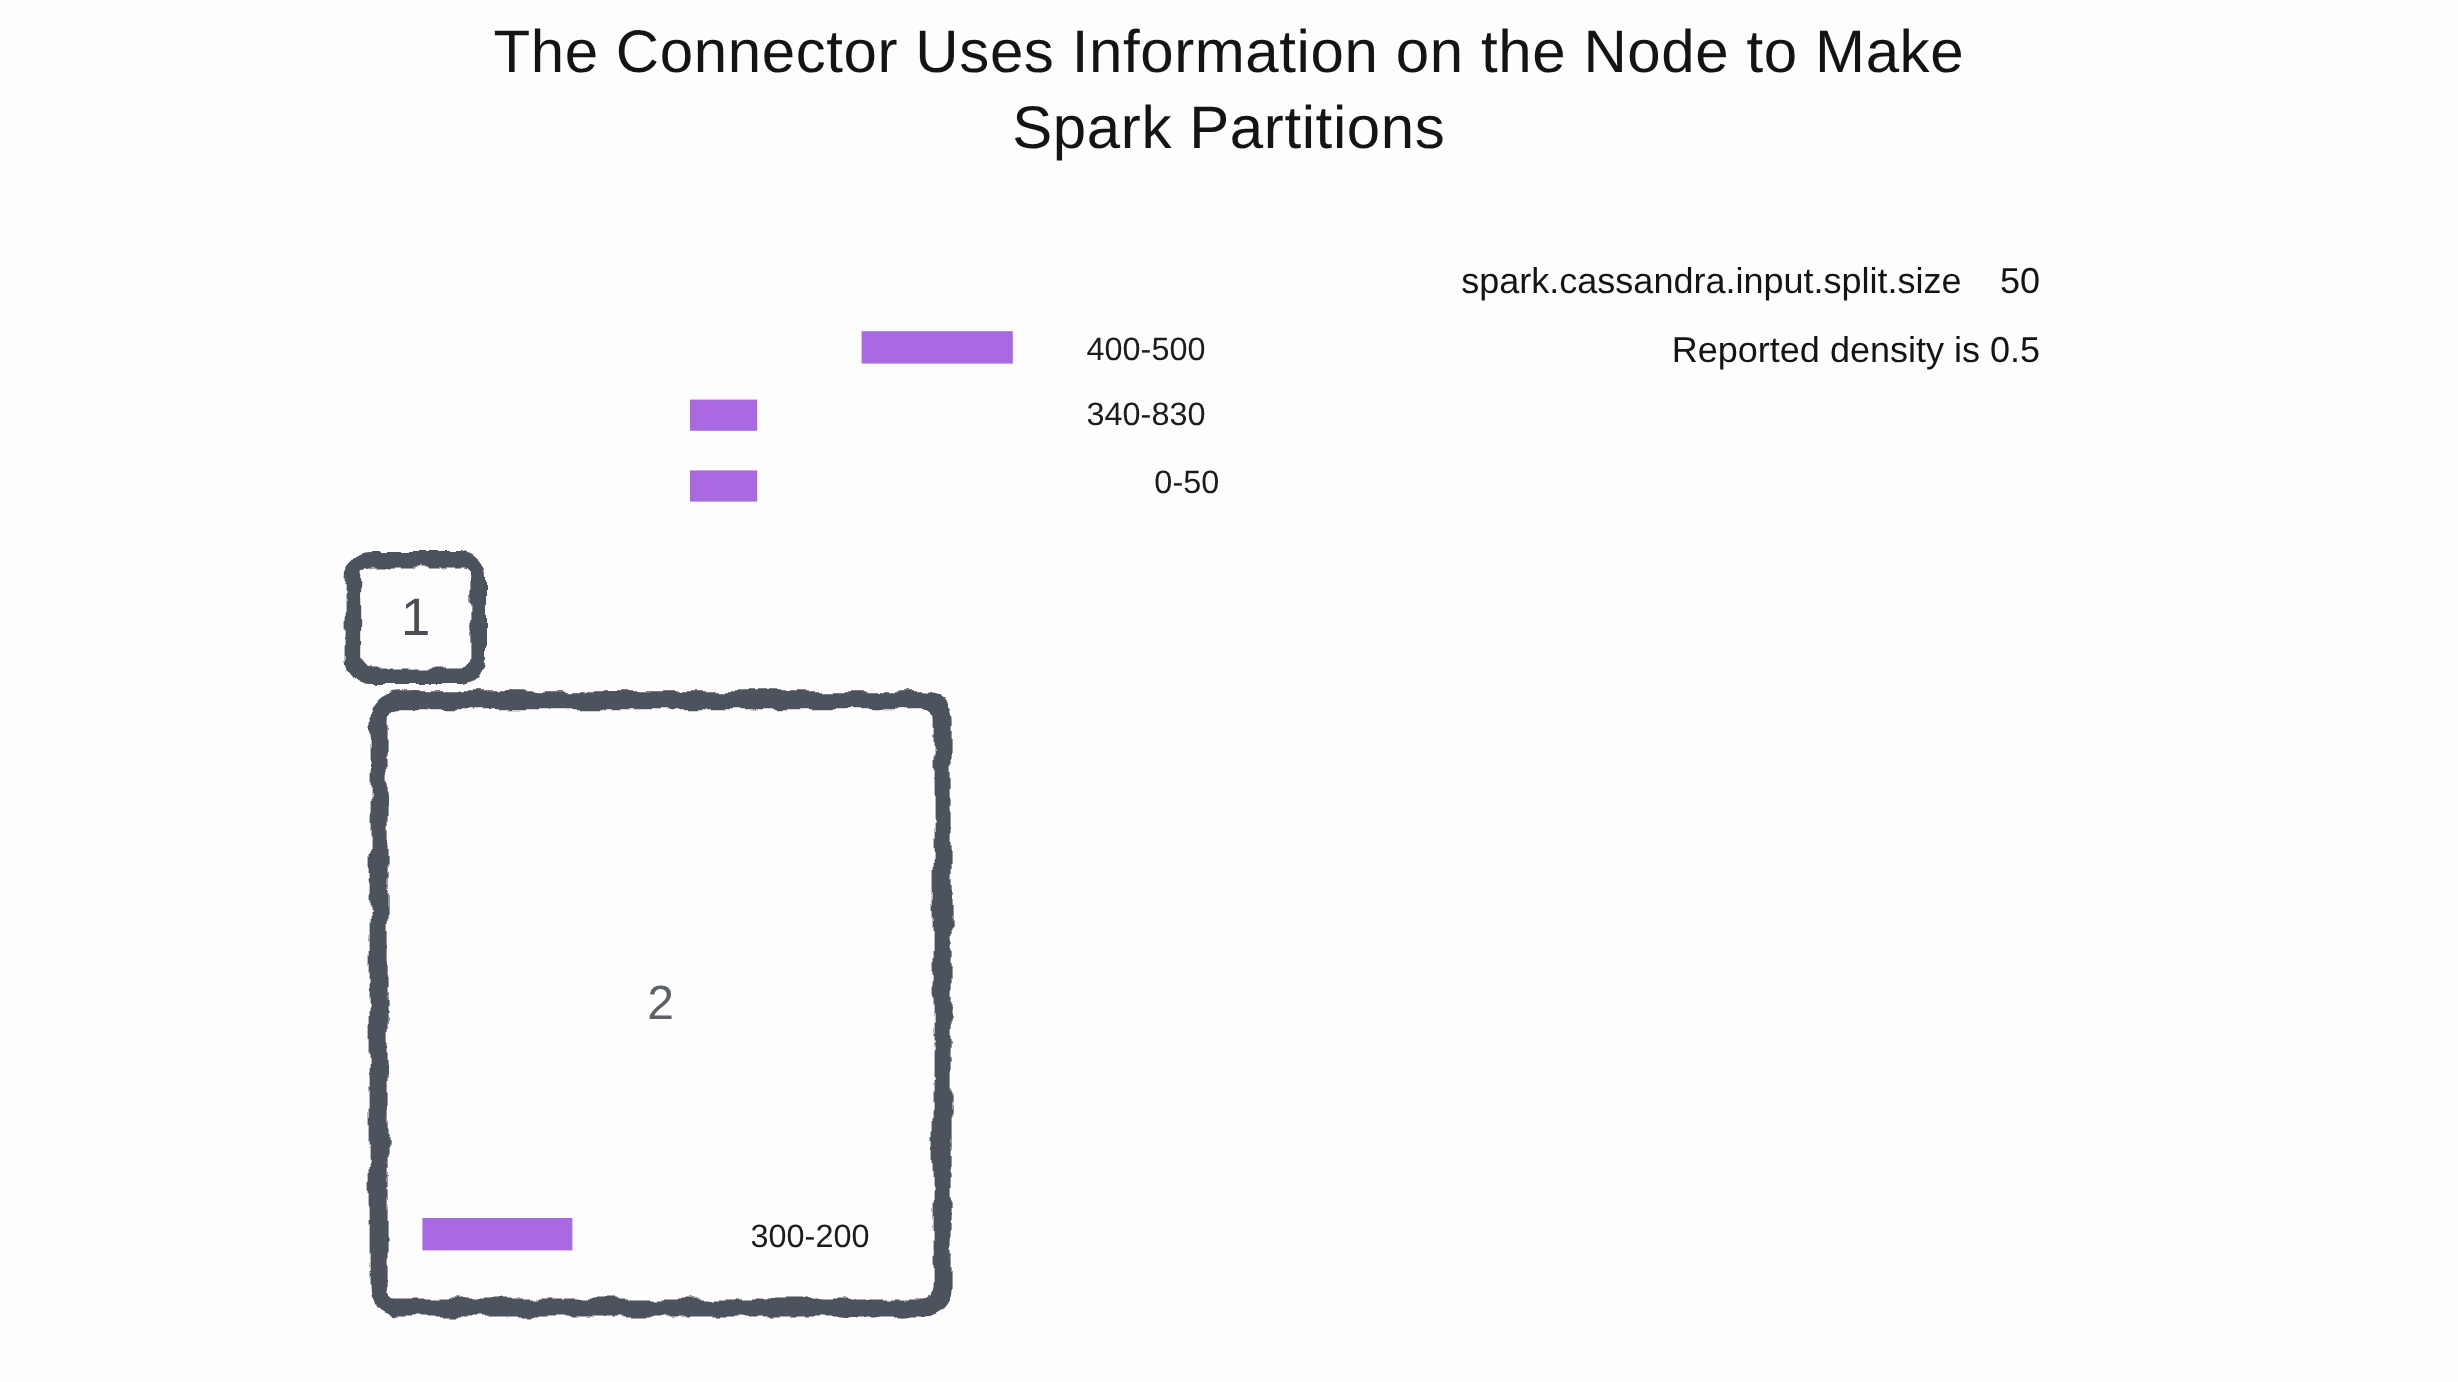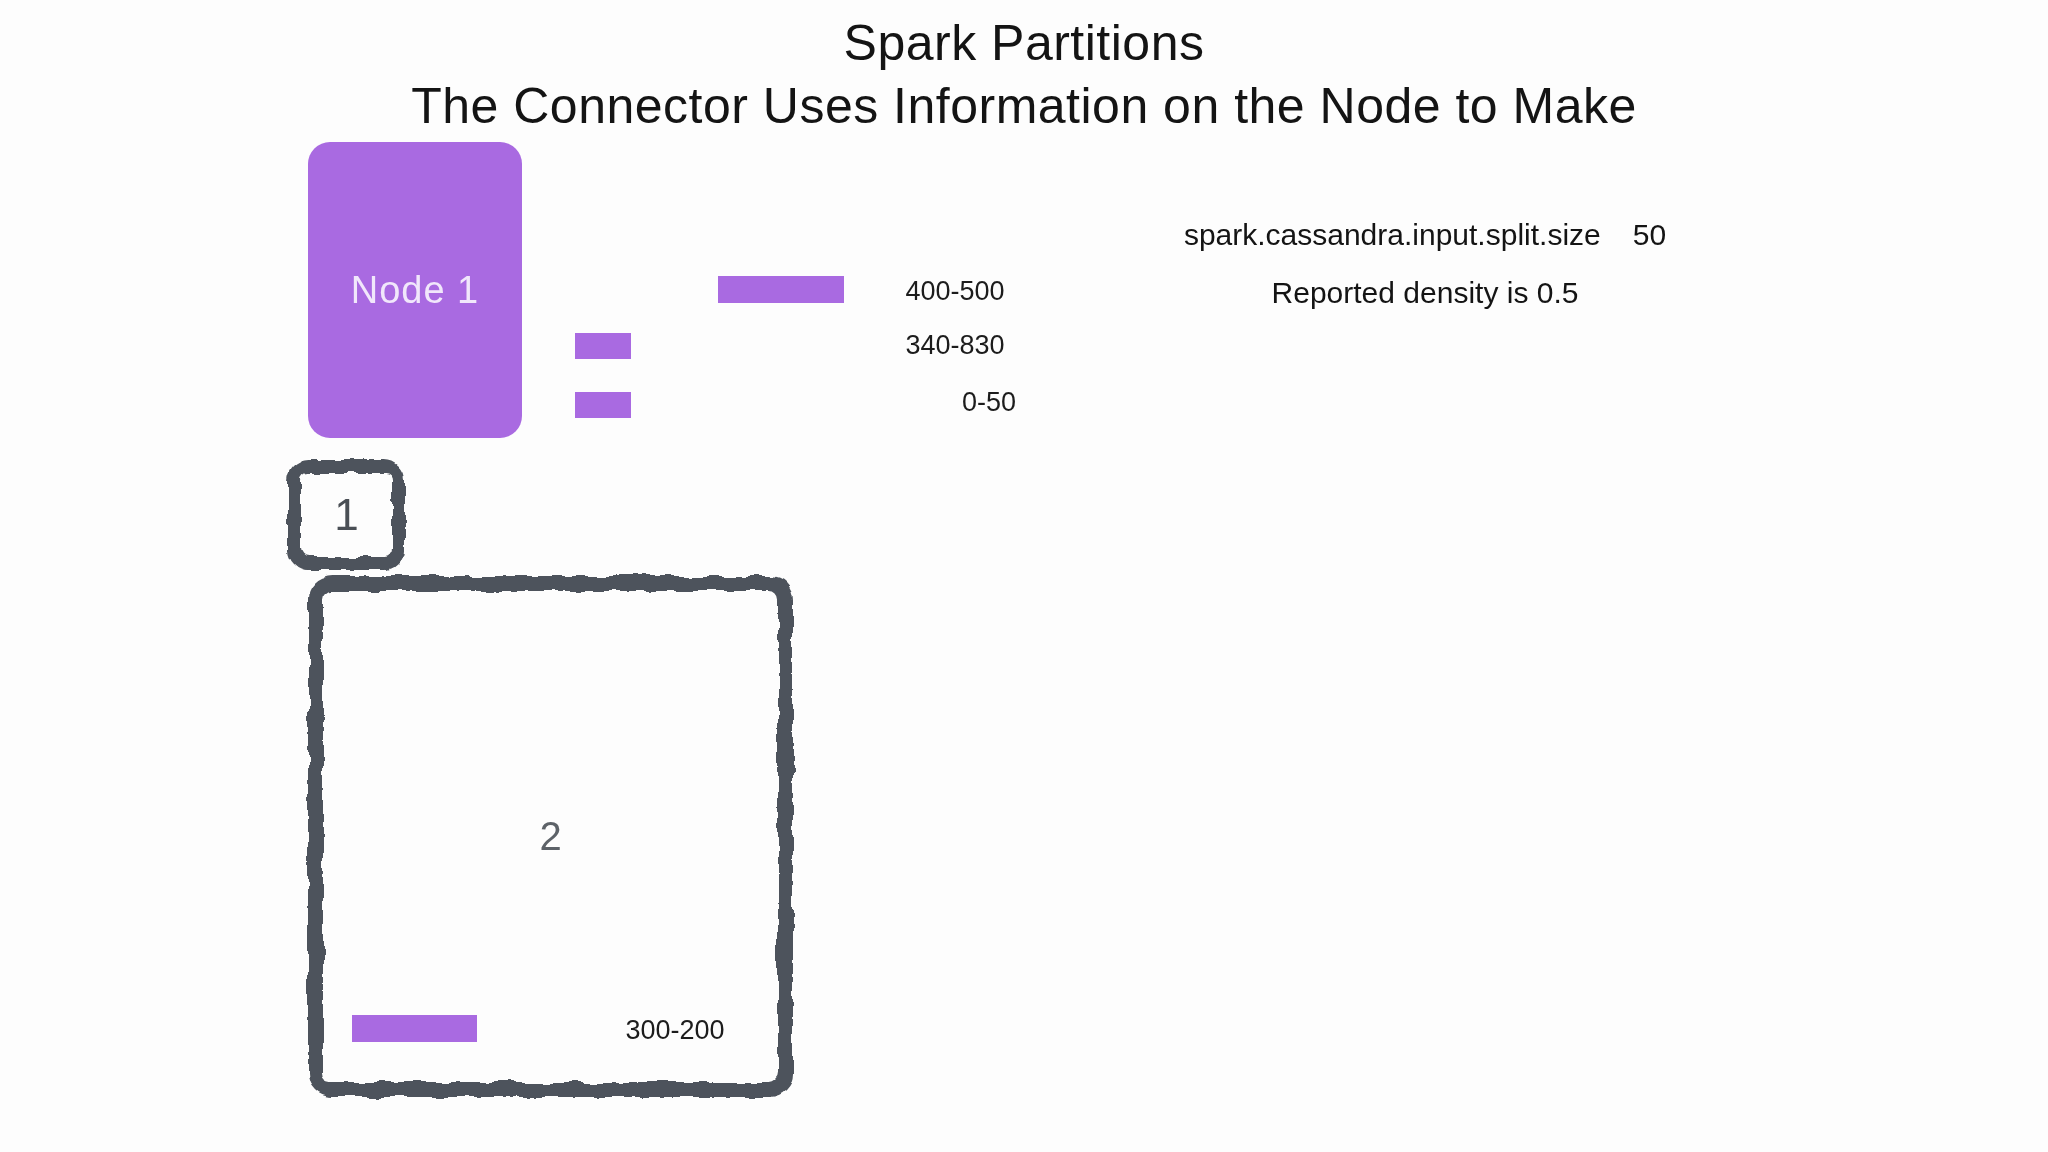--- a/index.html
+++ b/index.html
@@ -67,21 +67,21 @@
   .label-a { left: 870px; top: 270px; }
   .label-b { left: 870px; top: 324px; }
   .label-c { left: 904px; top: 381px; }
   .label-d { left: 600px; top: 1009px; width: 150px; }
 
   
   .config-line {
     position: absolute;
     left: 1150px;
     width: 550px;
-    text-align: center;
+    text-align: right;
     font-size: 30px;
     line-height: 42px;
     color: #141414;
   }
   .config-1 { top: 214px; }
   .config-2 { top: 272px; }
   .config-value { margin-left: 32px; }
 
   
   .partition-svg { position: absolute; overflow: visible; }
@@ -103,27 +103,24 @@
   .p2-num-wrap { left: 308px; top: 576px; width: 485px; height: 521px; }
   .p1-num { font-size: 44px; color: #4a4f55; font-weight: 300; }
   .p2-num { font-size: 40px; color: #5d6268; font-weight: 300; }
 </style>
 </head>
 <body>
 
 <div class="slide">
 
   <div class="title">
+    <div>The Connector Uses Information on the Node to Make</div>
     <div>Spark Partitions</div>
-    <div>The Connector Uses Information on the Node to Make</div>
   </div>
 
-  <div class="node-box">
-    <span class="node-label">Node 1</span>
-  </div>
 
   <div class="bar bar-a"></div>
   <div class="bar bar-b"></div>
   <div class="bar bar-c"></div>
 
   <div class="range-label label-a">400-500</div>
   <div class="range-label label-b">340-830</div>
   <div class="range-label label-c">0-50</div>
 
   <div class="config-line config-1">

